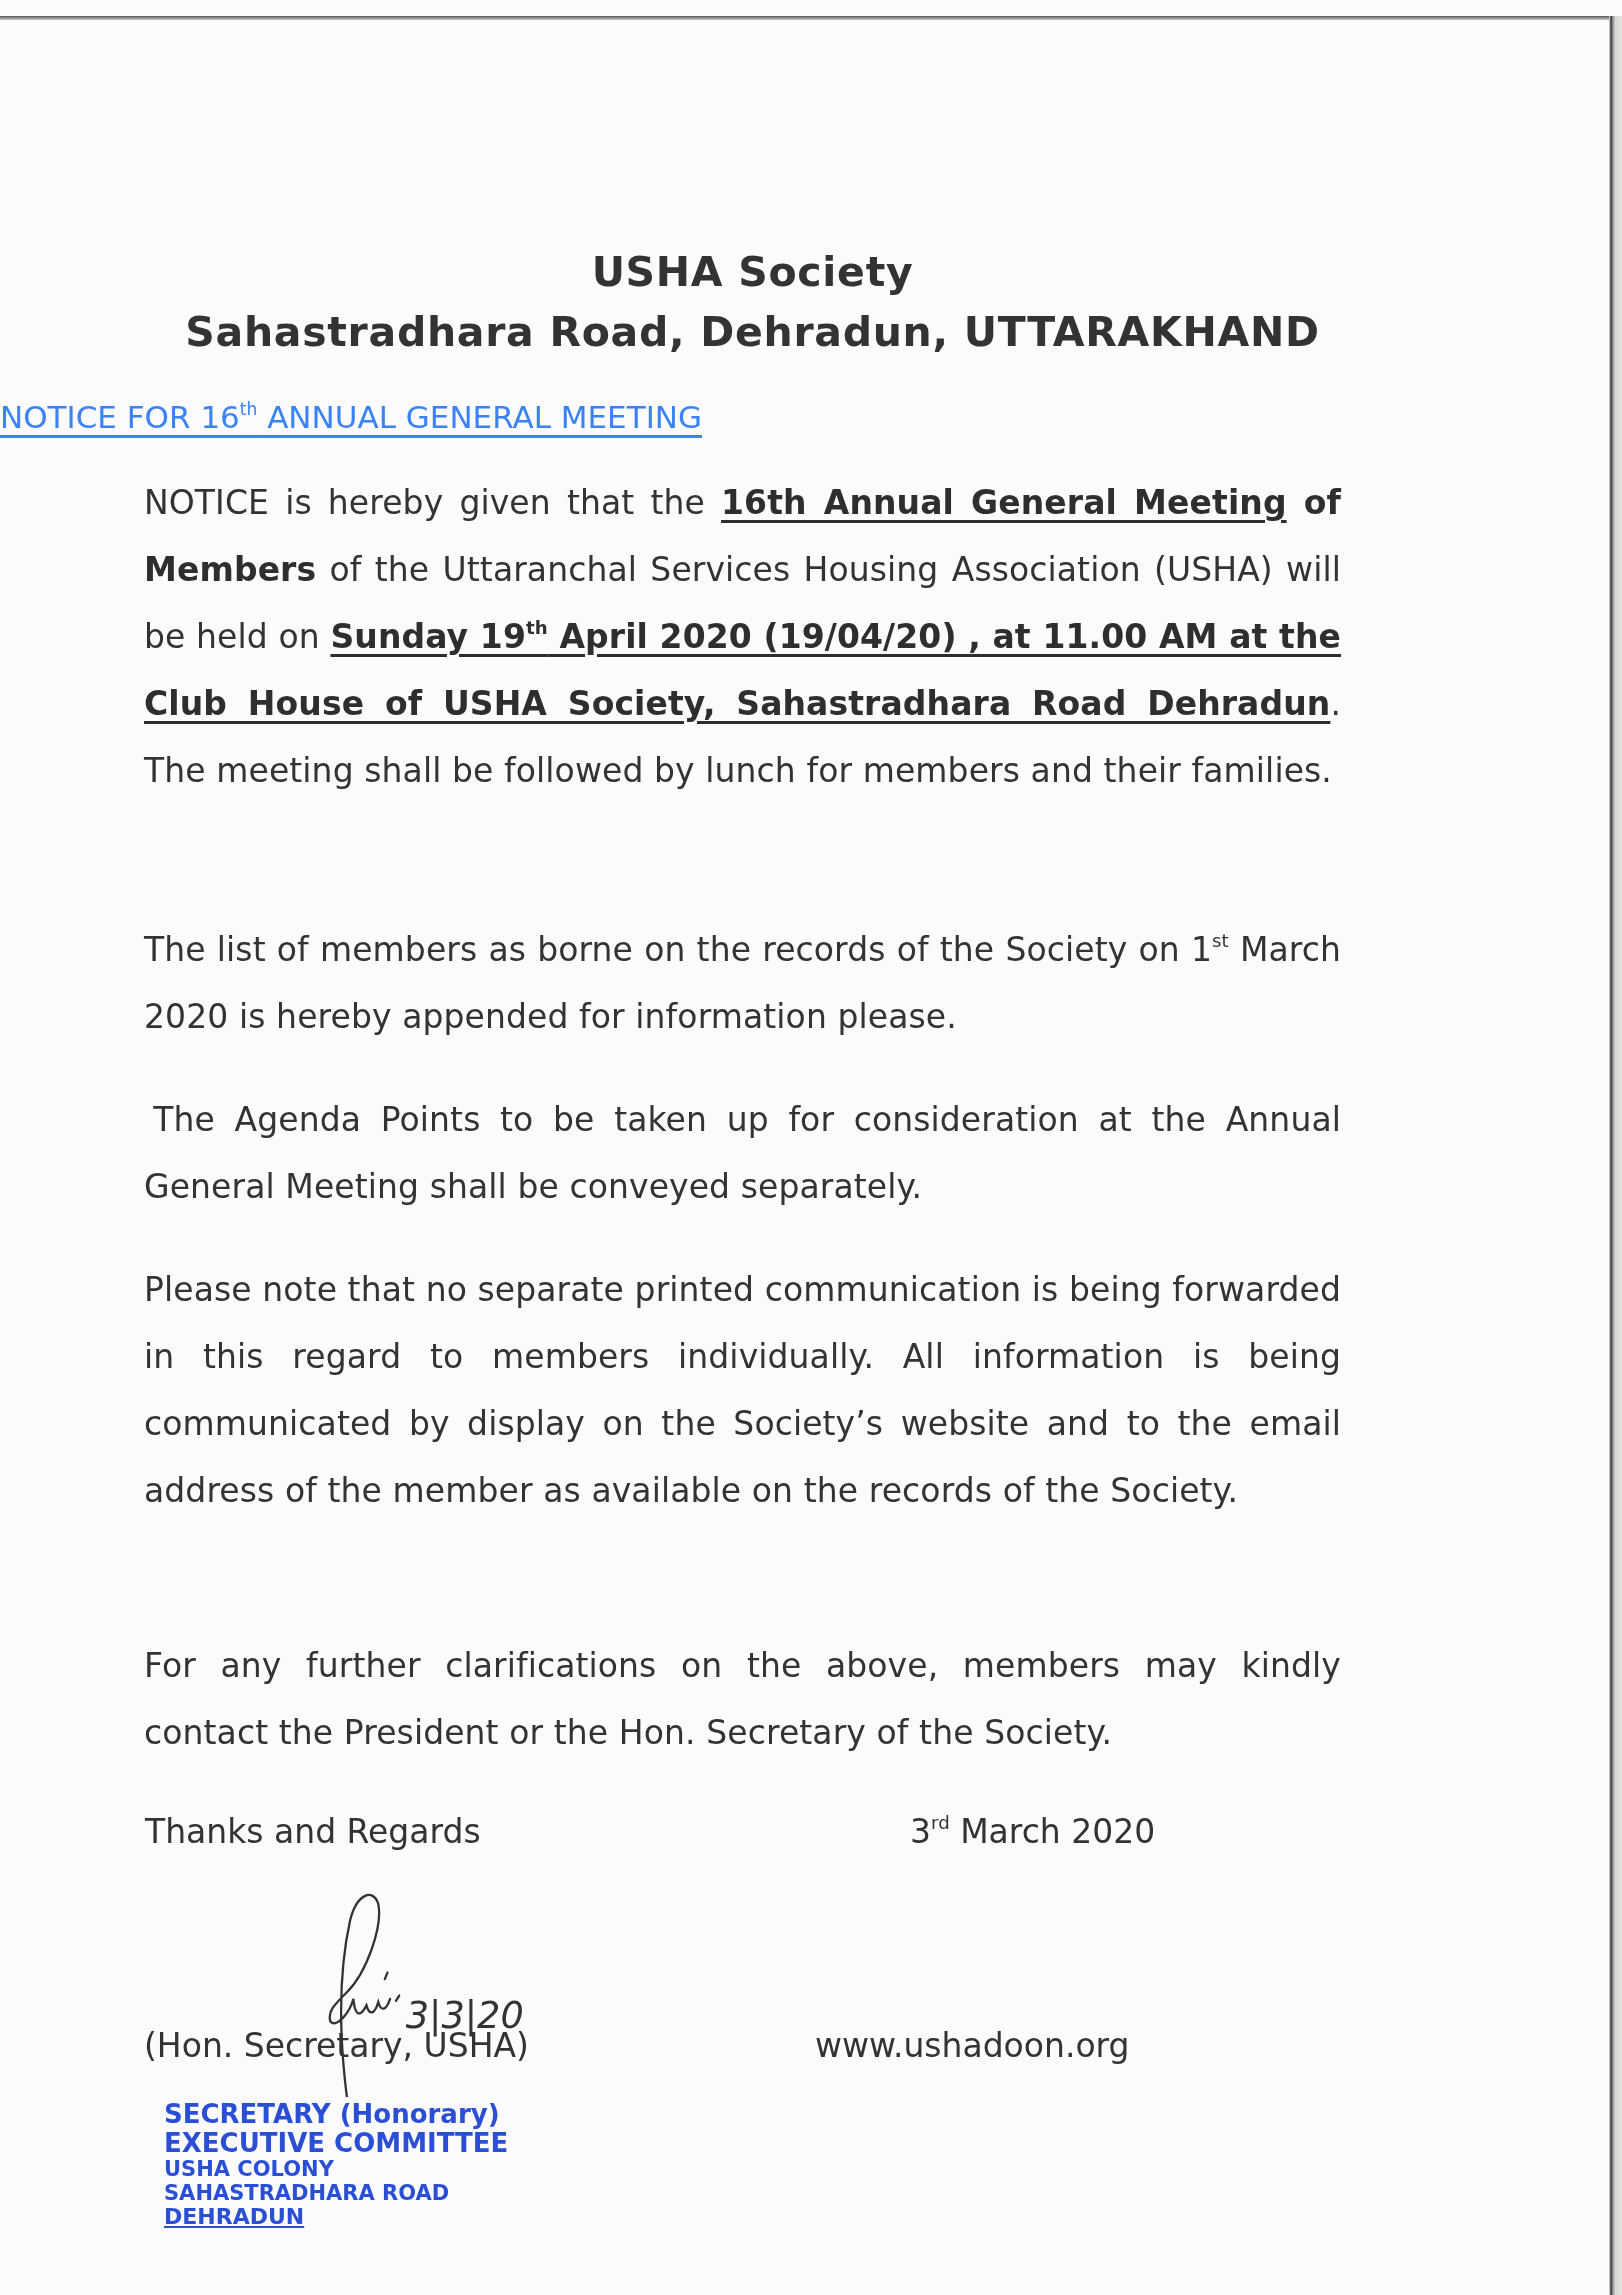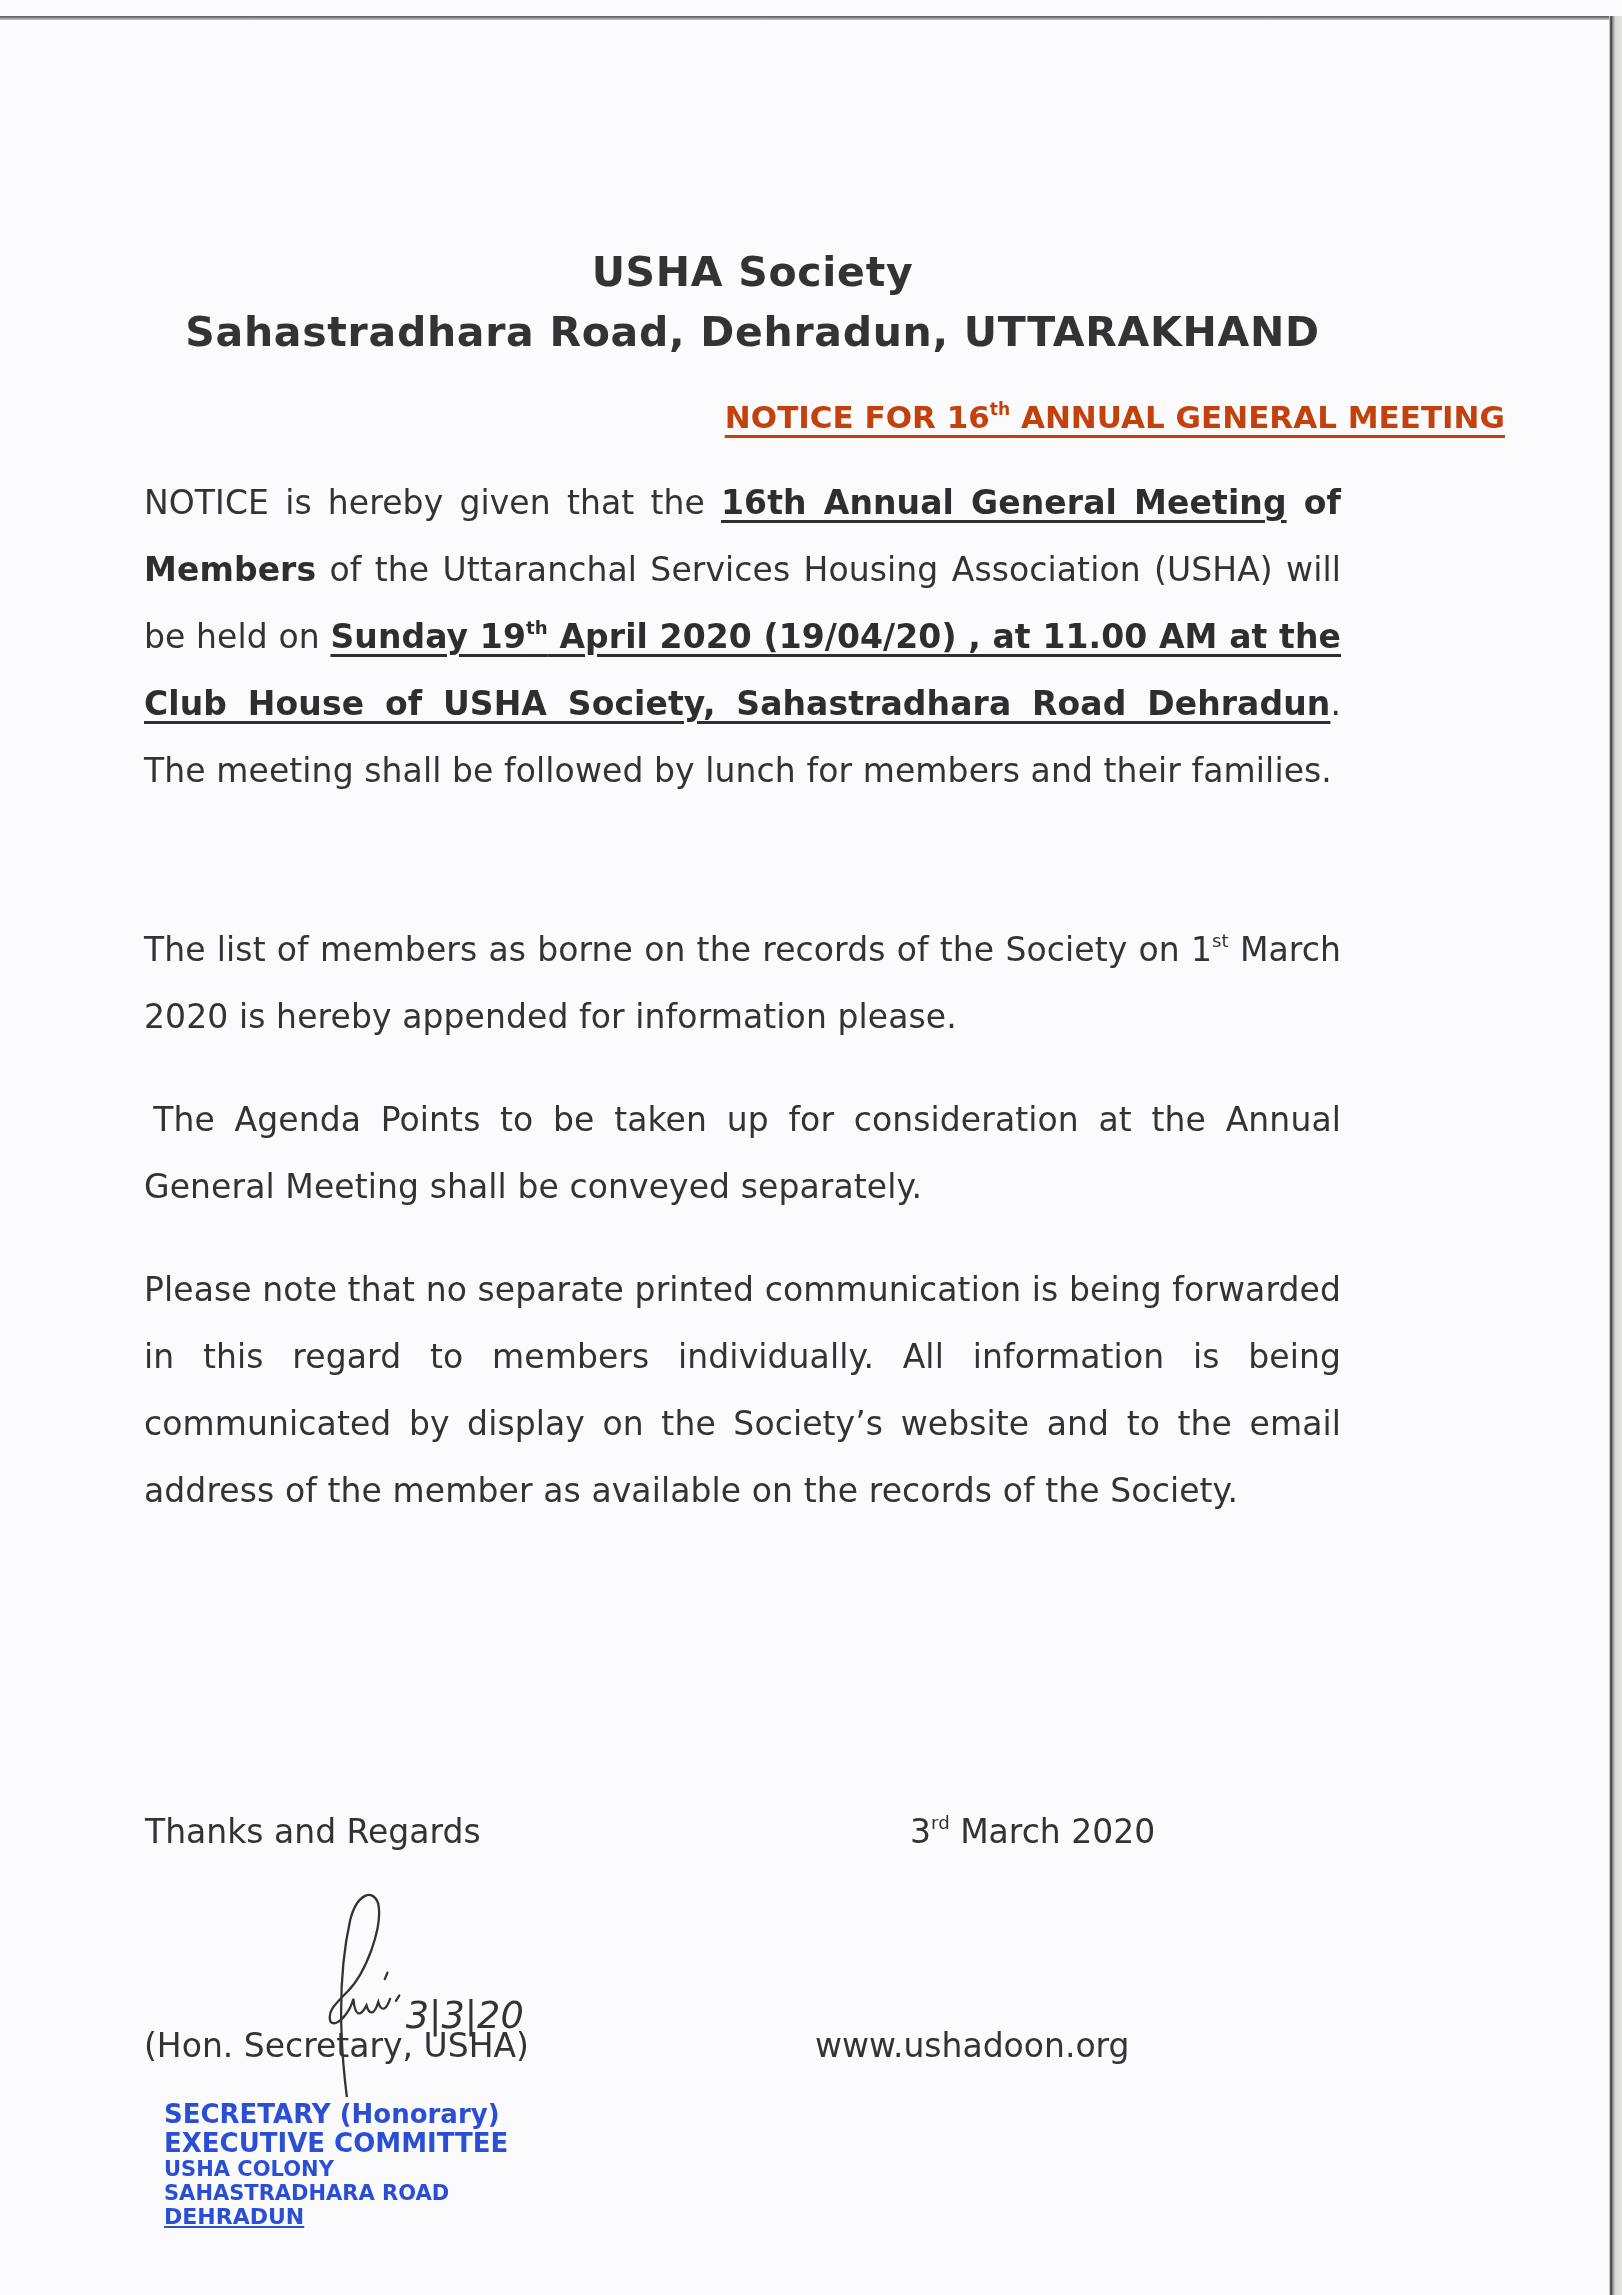--- a/index.html
+++ b/index.html
@@ -19,22 +19,22 @@
     }
     .page { position: absolute; left: 0; top: 16px; width: 1623px; height: 2295px; }
 
     .title {
       position: absolute; left: 0; width: 1505px; text-align: center;
       font-weight: bold; color: #333; letter-spacing: 0.7px;
     }
     .title-1 { top: 232px; font-size: 41px; }
     .title-2 { top: 292px; font-size: 41px; }
     .notice-heading {
-      position: absolute; left: 0; width: 1505px; top: 383px; text-align: right;
-      font-size: 31px; font-weight: bold; color: #c2410c;
+      position: absolute; left: 0; width: 1505px; top: 383px; text-align: left;
+      font-size: 31px; font-weight: normal; color: #3b82f6;
     }
     .notice-heading span { text-decoration: underline; text-decoration-thickness: 2.6px; text-underline-offset: 6.5px; }
     sup { font-size: 0.55em; vertical-align: 0.75em; line-height: 0; }
 
     .para {
       position: absolute; left: 144px; width: 1197px;
       font-size: 33px; line-height: 67px; text-align: justify;
       color: #333; font-weight: normal; letter-spacing: 0.1px;
     }
     .para b { font-weight: bold; color: #2e2e2e; }
@@ -78,20 +78,21 @@
   </div>
 
   <div class="para p1"><span>NOTICE is hereby given that the </span><b><u>16th Annual General Meeting</u></b><b> of </b><b>Members</b><span> of the Uttaranchal Services Housing Association (USHA) will be held on </span><b><u><span>Sunday 19</span><sup>th</sup><span> April  2020 (19/04/20) , at 11.00 AM at the Club House of USHA Society, Sahastradhara Road Dehradun</span></u></b><span>. The meeting shall be followed by lunch for members and their families.</span></div>
 
   <div class="para p2"><span>The list of members as borne on the records of the Society on 1</span><sup>st</sup><span> March 2020 is hereby appended for information please.</span></div>
 
   <div class="para p3"><span class="indent">The Agenda Points to be taken up for consideration at the Annual General Meeting shall be conveyed separately.</span></div>
 
   <div class="para p4">Please note that no separate printed communication is being forwarded in this regard to members individually. All information is being communicated by display on the Society’s website and to the email address of the member as available on the records of the Society.</div>
 
+  <div class="para p5">For any further clarifications on the above, members may kindly contact the President or the Hon. Secretary of the Society.</div>
 
   <div class="closing-left">Thanks and Regards</div>
   <div class="closing-date"><span>3</span><sup>rd</sup><span> March 2020</span></div>
 
   <svg class="signature" viewBox="0 0 420 330">
     <g fill="none" stroke="#333" stroke-width="3.5" stroke-linecap="round">
       <path d="M70 330 C 60 250, 55 150, 75 60 C 85 20, 110 10, 118 35 C 125 70, 100 140, 70 170 C 50 190, 40 200, 45 215 C 55 225, 75 200, 80 180 C 82 205, 90 210, 100 190 C 104 205, 112 205, 118 185 C 122 200, 130 198, 136 180"></path>
       <path d="M128 150 L 132 140"></path>
       <path d="M150 175 L 145 183"></path>
     </g>

